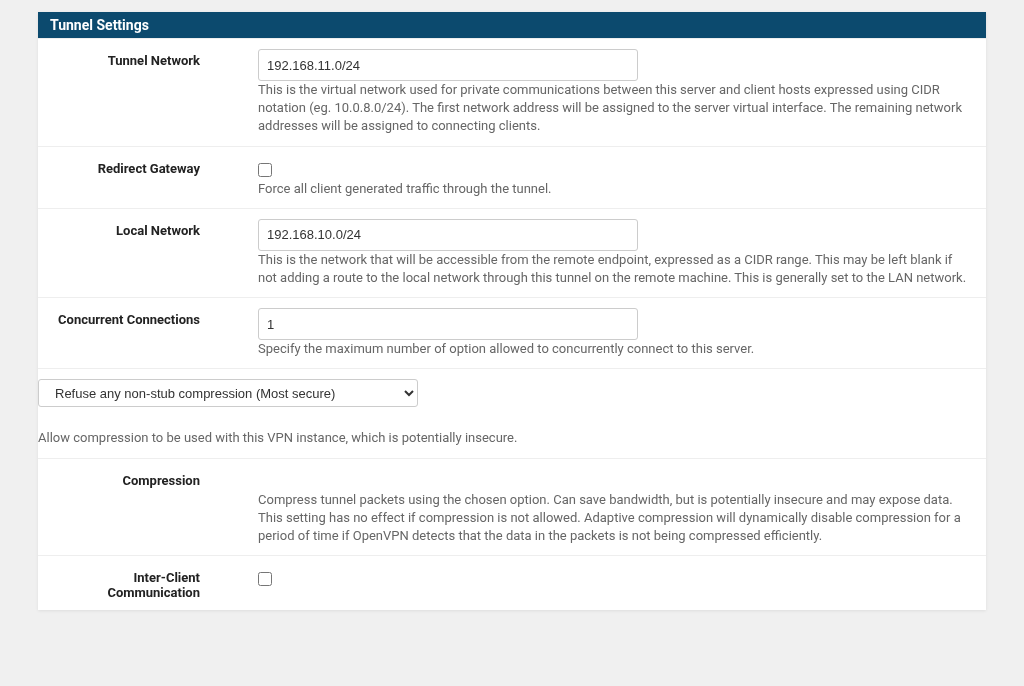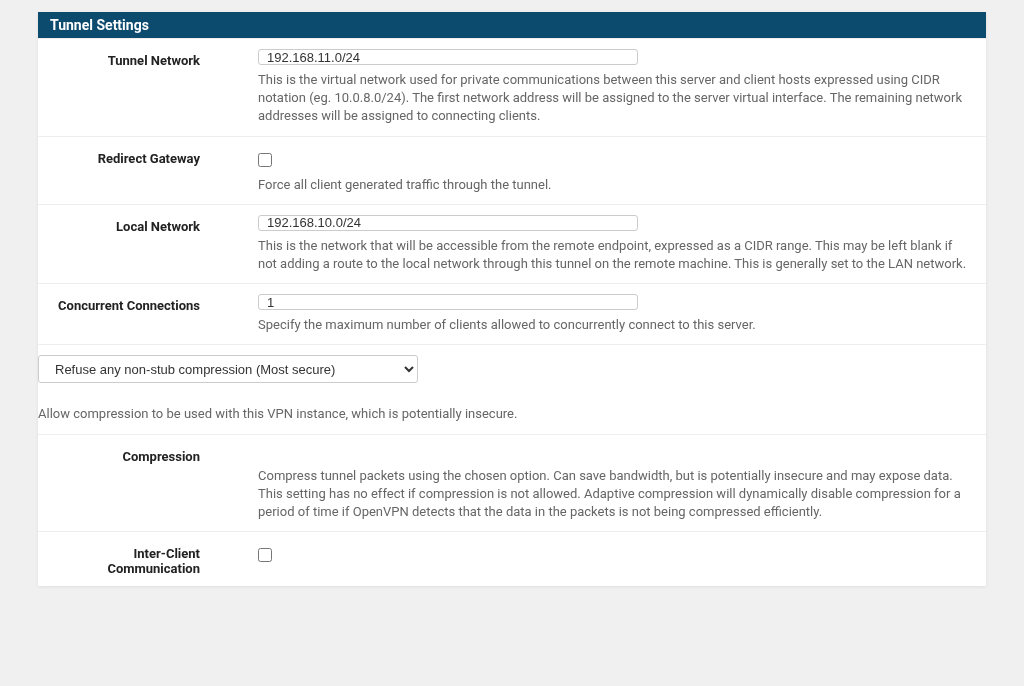--- a/index.html
+++ b/index.html
@@ -37,21 +37,21 @@
     font-weight: 700;
     color: #222;
     padding-right: 18px;
     padding-top: 4px;
   }
   .field-col {
     flex: 1;
   }
   .text-input {
     width: 380px;
-    height: 16px;
+    height: 32px;
     padding: 4px 8px;
     border: 1px solid #ccc;
     border-radius: 3px;
     font-size: 13px;
     color: #333;
     background: #fff;
   }
   .select-input {
     width: 380px;
     height: 28px;
@@ -64,21 +64,20 @@
   }
   .checkbox-input {
     margin: 6px 0 0 0;
     width: 14px;
     height: 14px;
   }
   .help-text {
     color: #666;
     font-size: 13px;
     line-height: 1.4;
-    margin-top: 6px;
   }
   .help-text.spaced { margin-top: 22px; }
 </style>
 </head>
 <body>
 
 <div class="panel">
   <div class="panel-header">Tunnel Settings</div>
 
   <div class="form-row">
@@ -102,21 +101,21 @@
     <div class="field-col">
       <input type="text" class="text-input" value="192.168.10.0/24" style="">
       <div class="help-text">This is the network that will be accessible from the remote endpoint, expressed as a CIDR range. This may be left blank if not adding a route to the local network through this tunnel on the remote machine. This is generally set to the LAN network.</div>
     </div>
   </div>
 
   <div class="form-row">
     <div class="label-col">Concurrent Connections</div>
     <div class="field-col">
       <input type="text" class="text-input" value="1" style="">
-      <div class="help-text">Specify the maximum number of clients allowed to concurrently connect to this server.</div>
+      <div class="help-text">Specify the maximum number of option allowed to concurrently connect to this server.</div>
     </div>
   </div>
 
   <div class="form-row">
     <div class="field-col">
       <select class="select-input">
         <option>Refuse any non-stub compression (Most secure)</option>
       </select>
       <div class="help-text spaced">Allow compression to be used with this VPN instance, which is potentially insecure.</div>
     </div>

